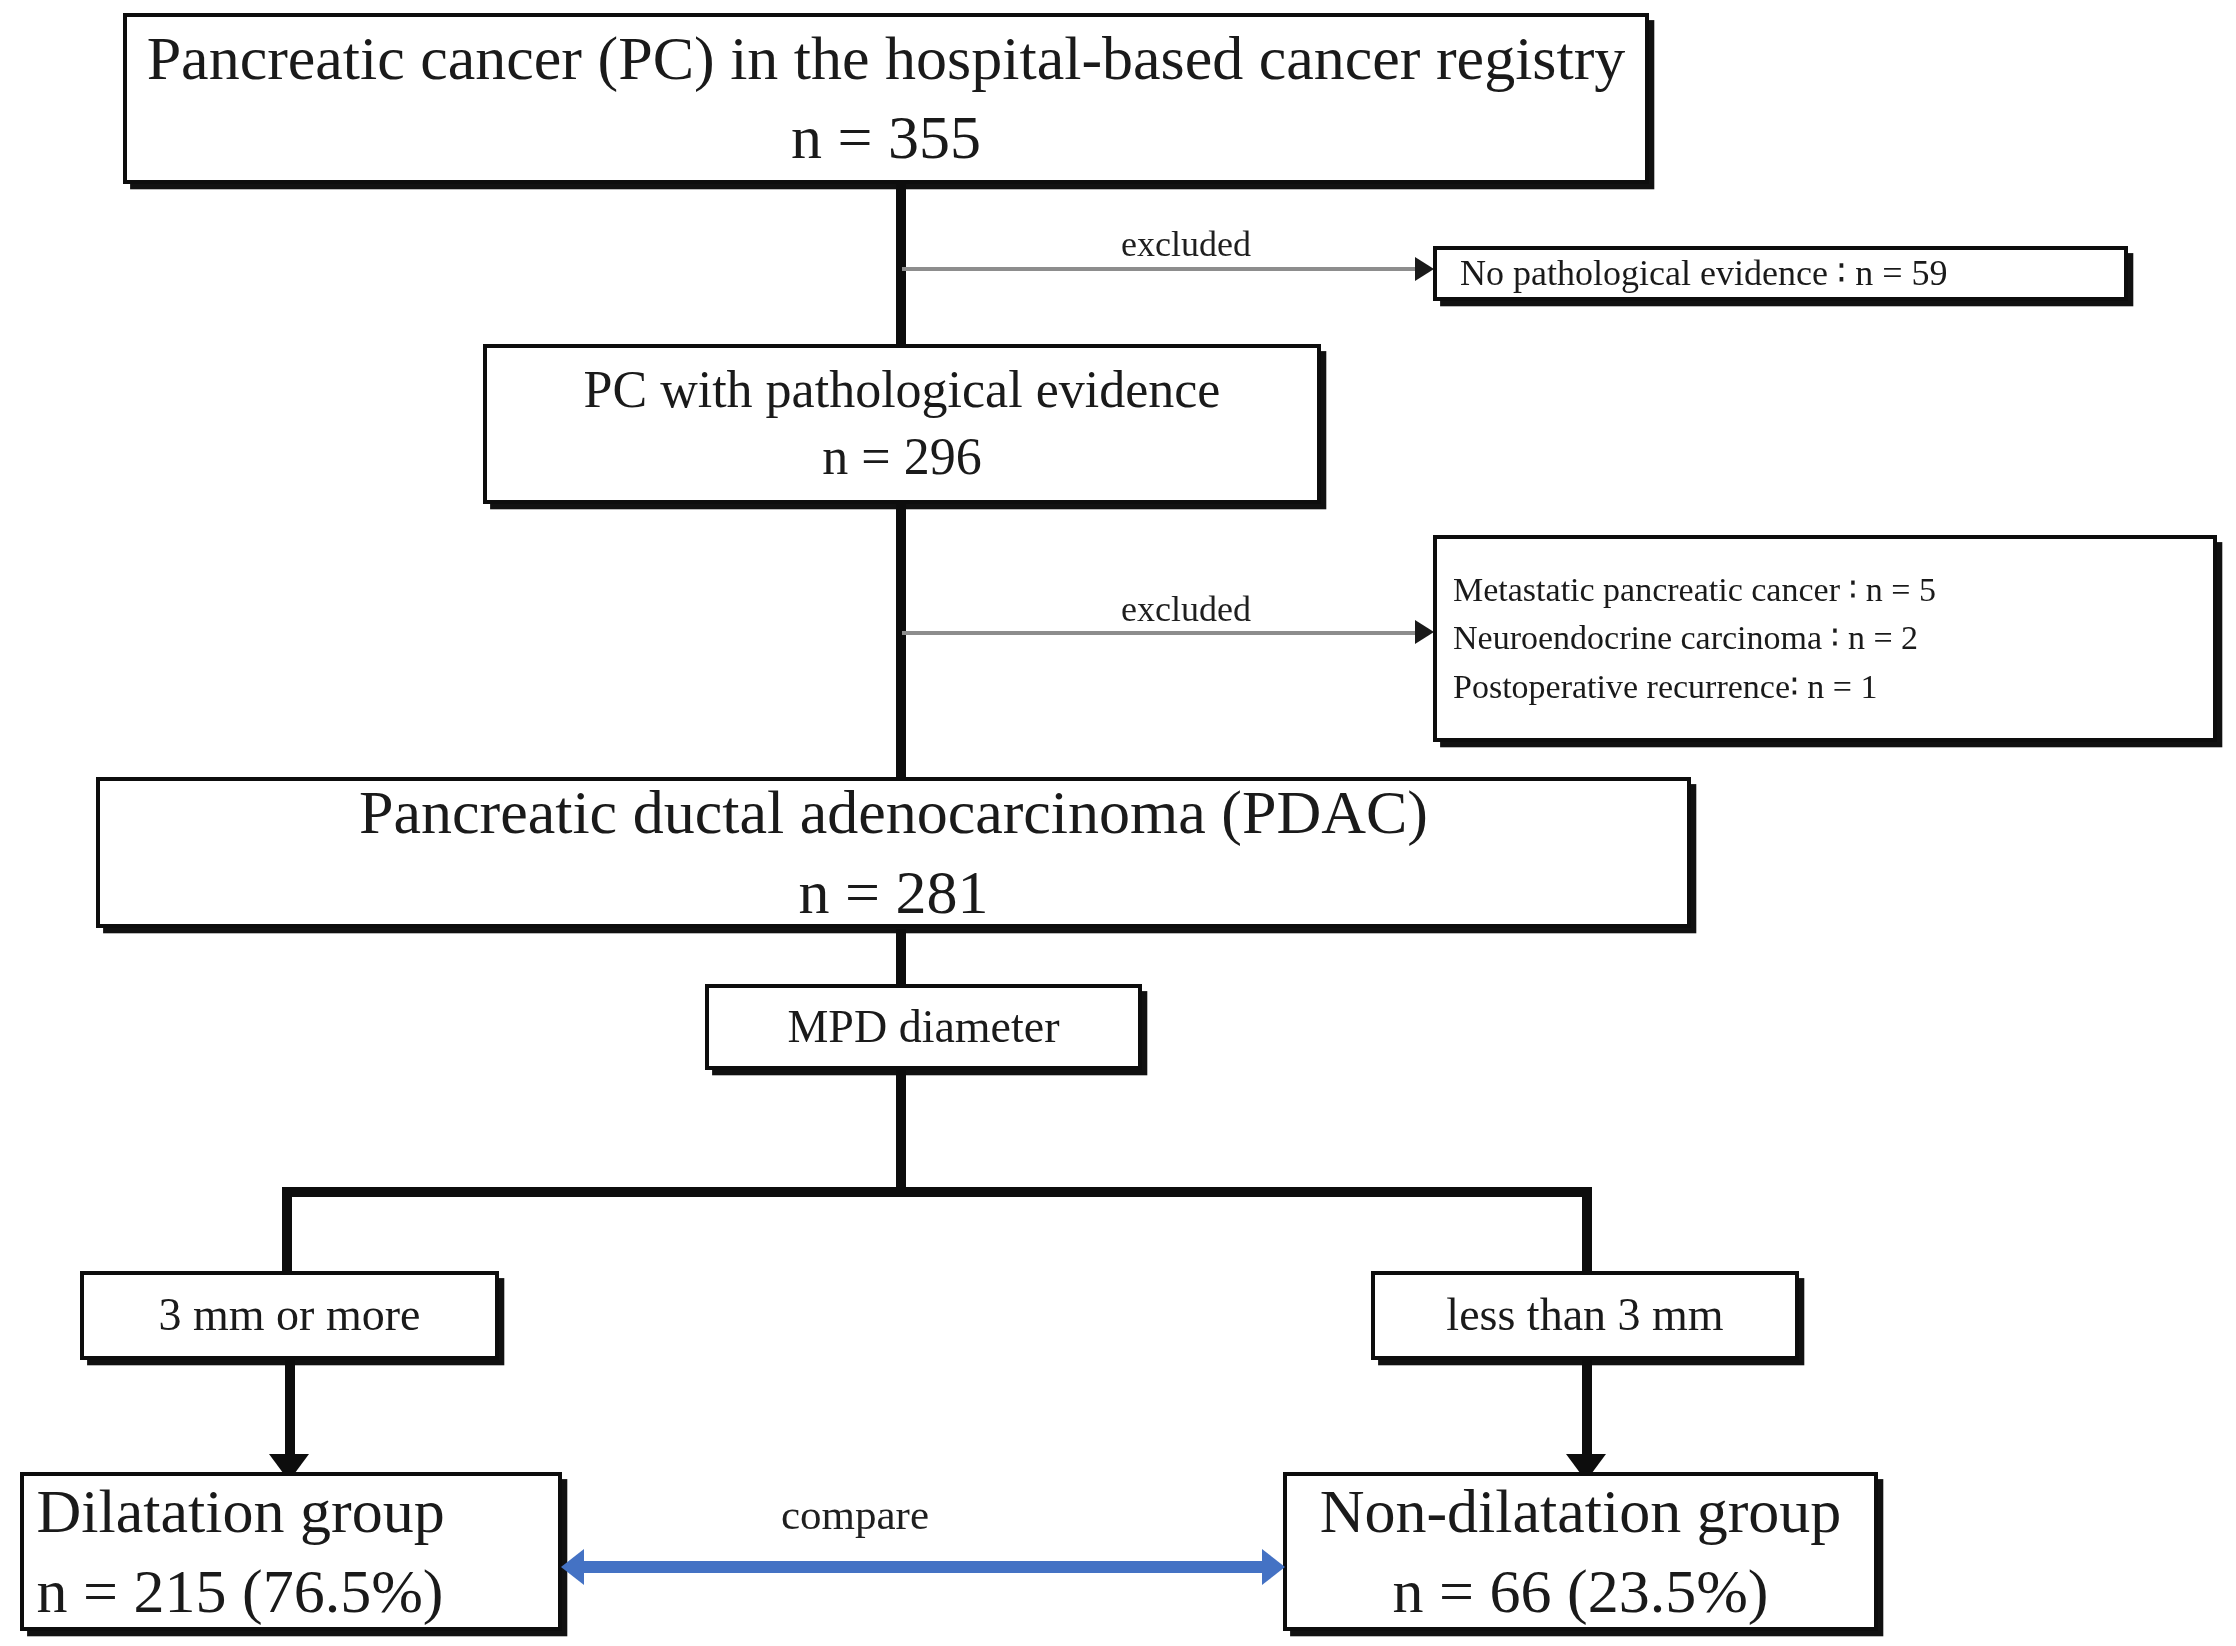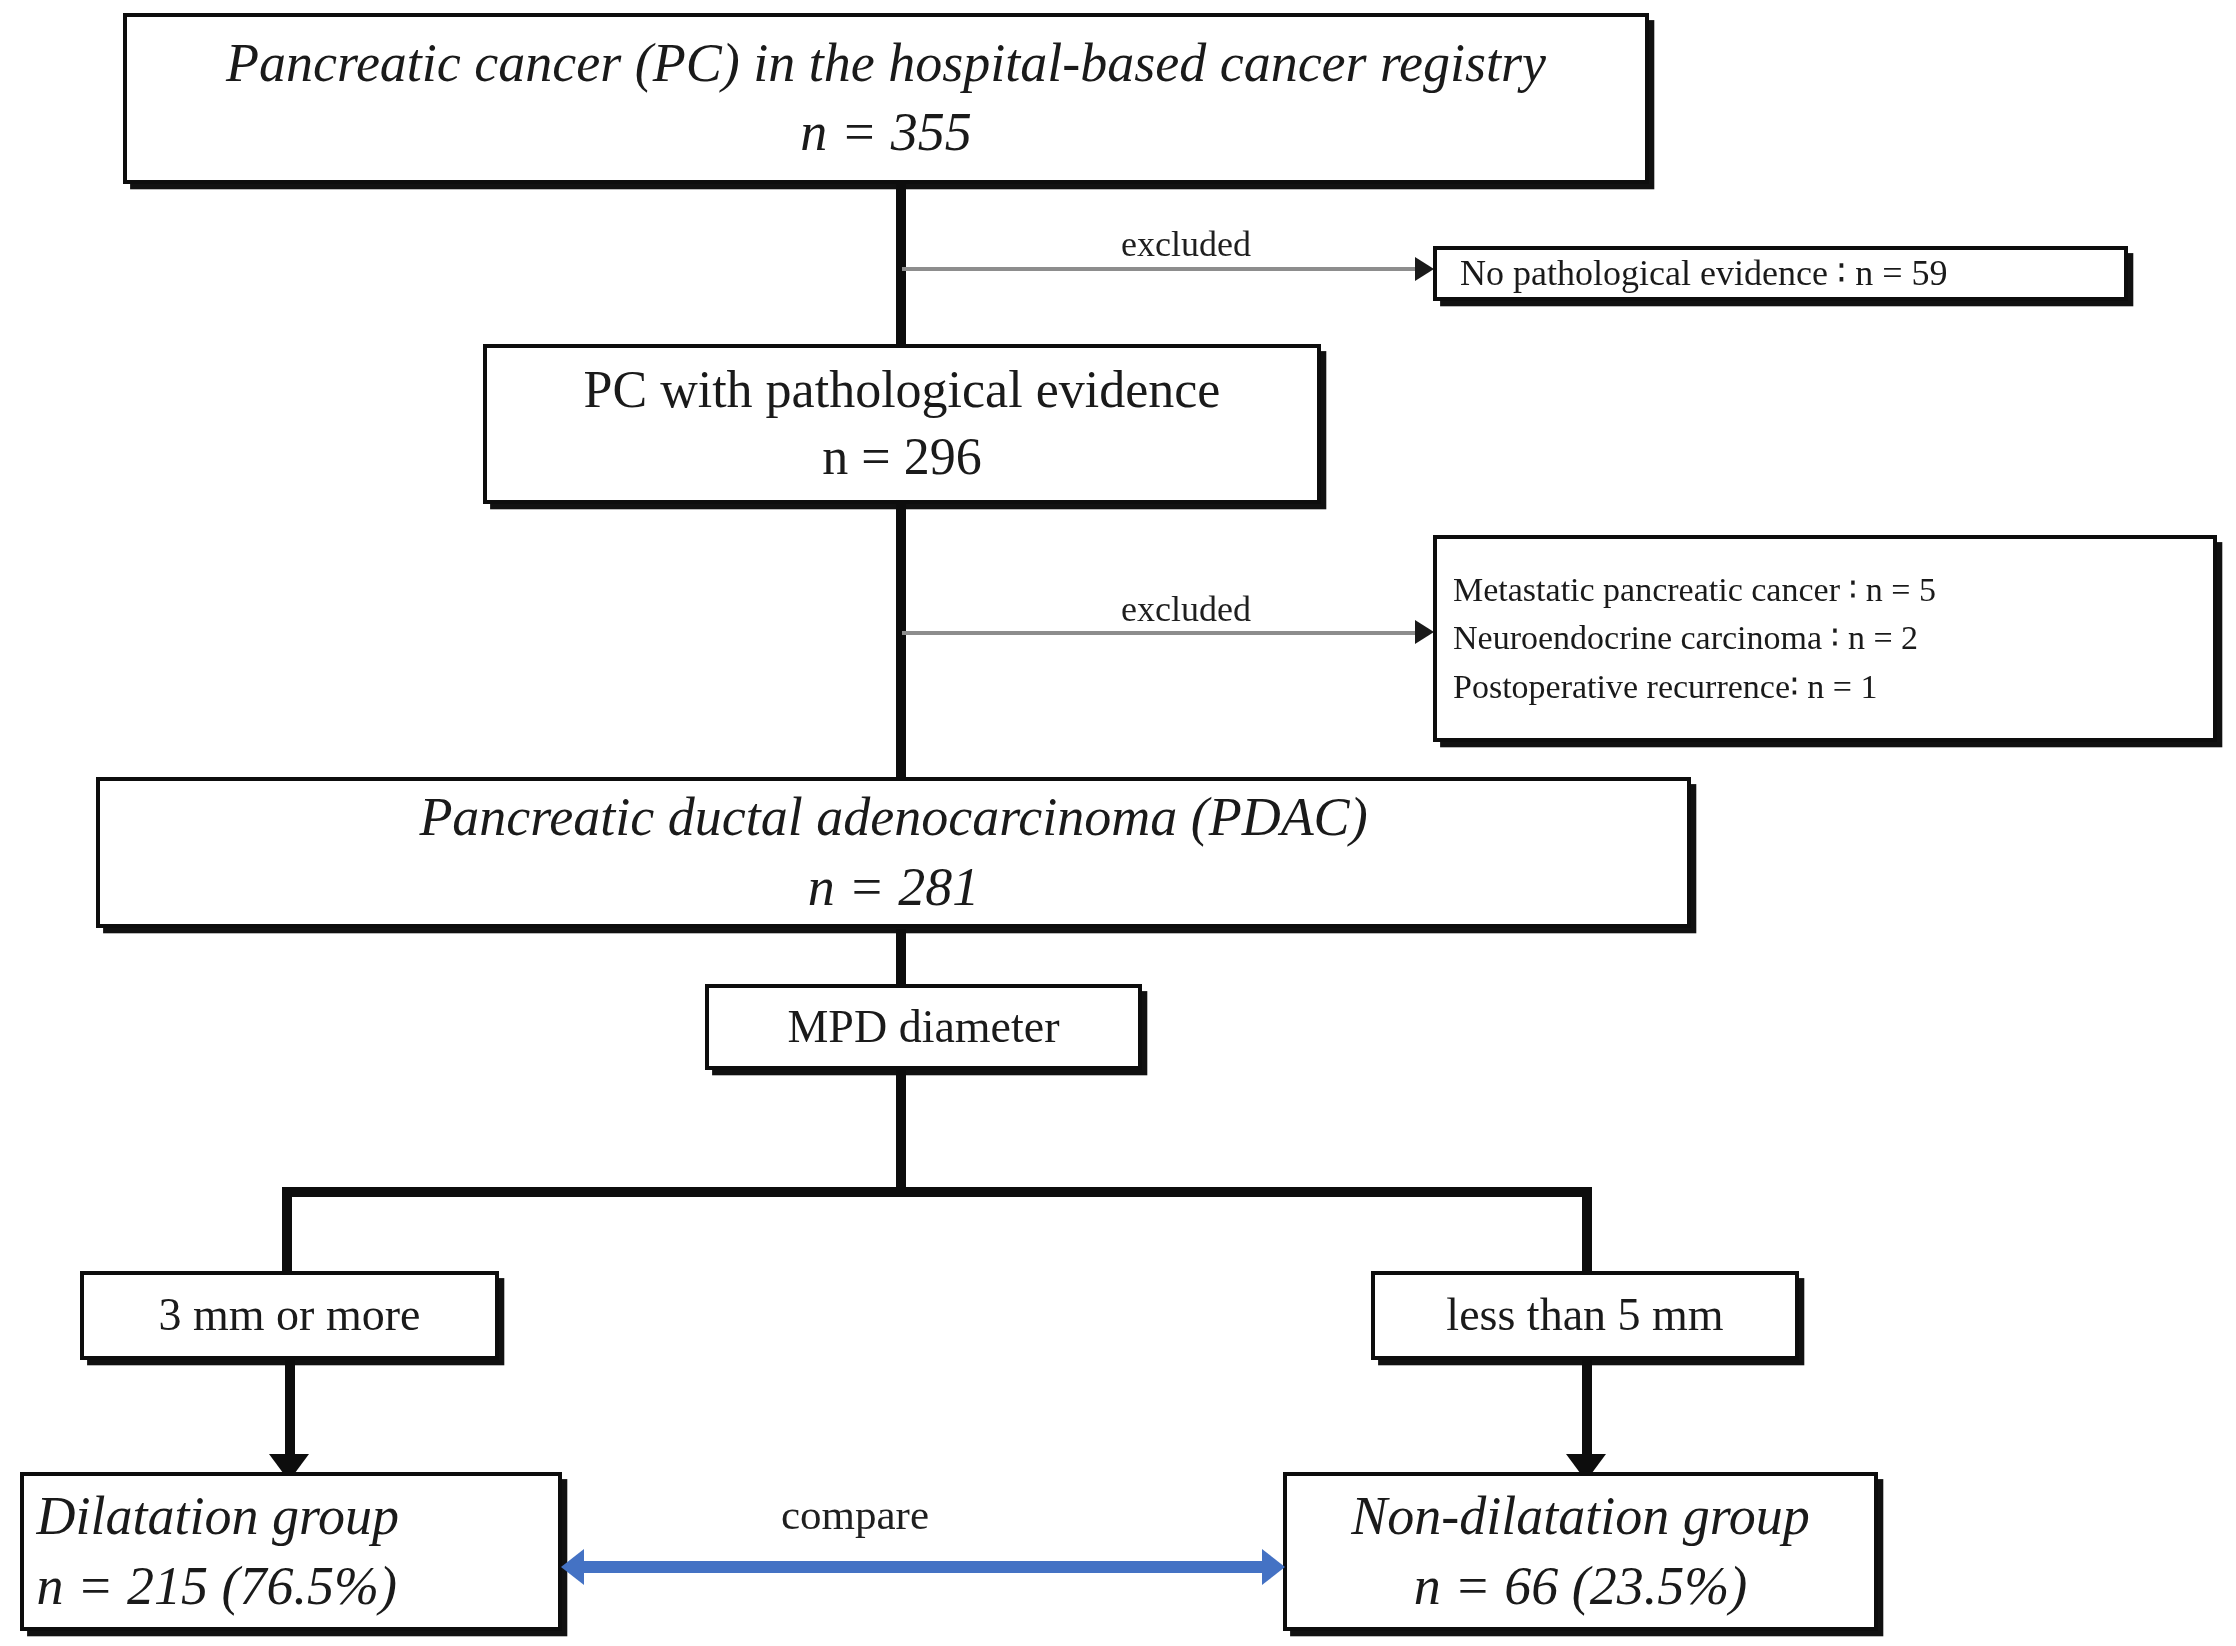--- a/index.html
+++ b/index.html
@@ -28,21 +28,21 @@
     box-shadow: 6.2px 6.2px 0 -0.9px #111111;
     display: flex;
     flex-direction: column;
     justify-content: center;
     text-align: center;
     line-height: 1.28;
     color: #1a1a1a;
   }
   .node .ln { display: block; white-space: nowrap; }
 
-  .node.big      { font-size: 54px; font-style: italic; }
+  .node.big      { font-size: 62px; }
   .node.mid      { font-size: 52px; }
   .node.small    { font-size: 46px; }
   .node.tiny     { font-size: 36px; }
   .node.exclist  { font-size: 34px; text-align: left; line-height: 1.42; }
   .node.exclist .ln { padding-left: 16px; }
   .node.leftal   { text-align: left; }
   .node.leftal .ln { padding-left: 13px; }
 
   
   .vline {
@@ -157,21 +157,21 @@
 
   <div class="vline" style="left:282px; top:1187px; width:9.8px; height:93px;"></div>
 
   <div class="vline" style="left:1582px; top:1187px; width:9.8px; height:93px;"></div>
 
   <div class="node small" style="left:80px; top:1271px; width:419px; height:89px;">
     <span class="ln">3 mm or more</span>
   </div>
 
   <div class="node small" style="left:1371px; top:1271px; width:428px; height:89px;">
-    <span class="ln">less than 5 mm</span>
+    <span class="ln">less than 3 mm</span>
   </div>
 
   <div class="vline" style="left:285px; top:1360px; width:9.8px; height:107px;"></div>
   <div class="arrowdown" style="left:269px; top:1454px;"></div>
 
   <div class="vline" style="left:1582px; top:1360px; width:9.8px; height:107px;"></div>
   <div class="arrowdown" style="left:1566px; top:1454px;"></div>
 
   <div class="node big leftal" style="left:19.6px; top:1472px; width:542px; height:159px;">
     <span class="ln">Dilatation group</span>

